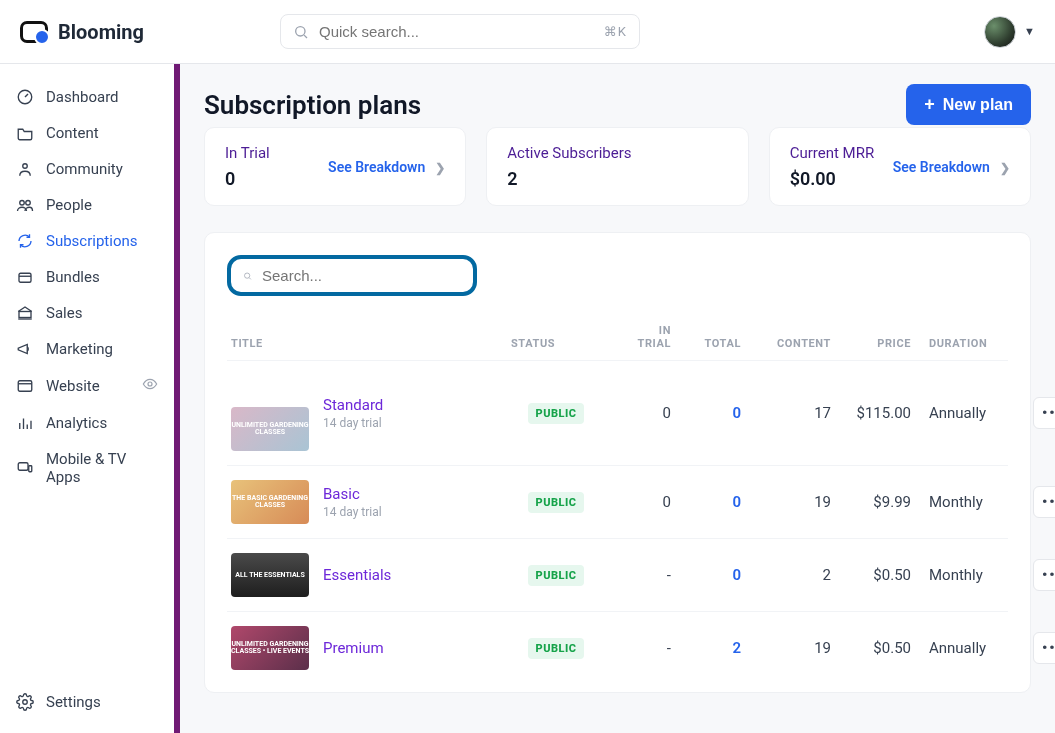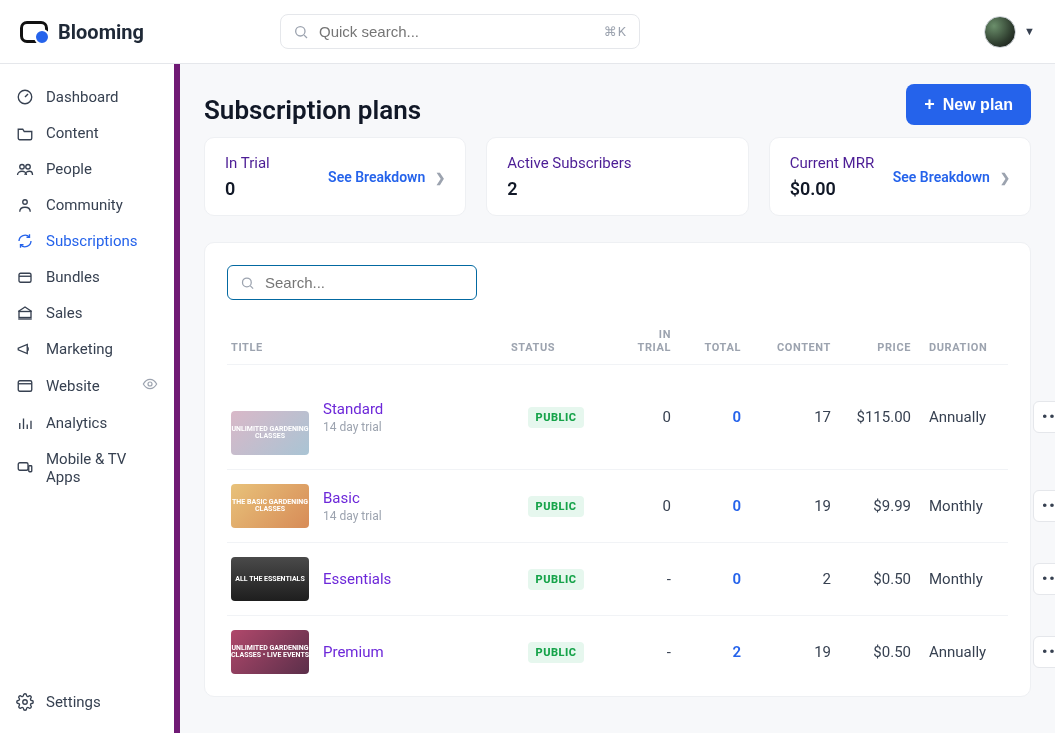--- a/index.html
+++ b/index.html
@@ -52,41 +52,41 @@
   .nav-item, .footer-item {
     display: flex; align-items: center; gap: 12px;
     padding: 8px 16px; font-size: 15px; color: #374151; cursor: pointer;
   }
   .nav-item.active { color: #2563eb; }
   .nav-item .icon, .footer-item .icon { width: 18px; height: 18px; display:flex; align-items:center; justify-content:center; color: inherit; }
   .nav-item .icon svg { width: 18px; height: 18px; stroke: currentColor; fill: none; stroke-width: 1.8; }
   .nav-item.active .icon svg { stroke: #2563eb; }
   .nav-item .trail { margin-left: auto; color: #9ca3af; }
   .content { flex: 1; padding: 20px 24px; overflow: auto; background: #f7f8fa; }
-  .page-header { display: flex; align-items: flex-end; margin-bottom: 12px; }
+  .page-header { display: flex; align-items: center; margin-bottom: 2px; }
   .page-title { font-size: 26px; font-weight: 600; color: #111827; }
   .new-btn {
     margin-left: auto; background: #2563eb; color: #fff; border: none;
     border-radius: 8px; padding: 10px 18px; font-size: 16px; font-weight: 600;
     display: flex; align-items: center; gap: 8px; cursor: pointer;
   }
   .stats { display: flex; gap: 20px; margin-bottom: 26px; }
   .stat-card {
     flex: 1; background: #fff; border: 1px solid #eef0f3; border-radius: 10px;
     padding: 16px 20px; display: flex; align-items: center;
   }
   .stat-main { display: flex; flex-direction: column; gap: 6px; }
   .stat-label { font-size: 15px; color: #4c1d95; }
   .stat-value { font-size: 18px; font-weight: 600; color: #111827; }
   .stat-link { margin-left: auto; color: #2563eb; font-size: 14px; font-weight: 600; display: flex; align-items: flex-end; gap: 10px; cursor: pointer; }
   .stat-link .chev { color: #9ca3af; font-size: 12px; }
   .panel { background: #fff; border: 1px solid #eef0f3; border-radius: 10px; padding: 22px 22px 8px 22px; }
   .panel-search {
     display: flex; align-items: center; gap: 10px;
-    border: 1px solid #0369a1; border-radius: 6px; padding: 8px 12px;
+    border: 4px solid #0369a1; border-radius: 14px; padding: 8px 12px;
     width: 250px; color: #9ca3af; margin-bottom: 28px; justify-content: space-between;
   }
   .panel-search input { border: none; outline: none; flex: 1; font-size: 15px; color: #6b7280; background: transparent; }
   .table-head {
     display: grid;
     grid-template-columns: 280px 90px 70px 70px 90px 80px 110px 52px;
     gap: 0; align-items: end;
     font-size: 11px; letter-spacing: 0.6px; color: #9ca3af; font-weight: 700;
     padding: 0 4px 10px 4px;
   }
@@ -174,36 +174,36 @@
           <span class="icon">
               <svg viewBox="0 0 24 24">
                 <path d="M3 7h6l2 3h10v9a2 2 0 0 1-2 2H5a2 2 0 0 1-2-2V7z"></path>
               </svg>
             </span>
           <span>Content</span>
         </div>
         <div class="nav-item">
           <span class="icon">
               <svg viewBox="0 0 24 24">
+                <circle cx="12" cy="8" r="3"></circle>
+                <path d="M5 21c0-4 3-6 7-6s7 2 7 6"></path>
+              </svg>
+            </span>
+          <span>Community</span>
+        </div>
+        <div class="nav-item">
+          <span class="icon">
+              <svg viewBox="0 0 24 24">
                 <circle cx="8" cy="9" r="3"></circle>
                 <circle cx="16" cy="9" r="3"></circle>
                 <path d="M2 20c0-3 3-5 6-5s6 2 6 5"></path>
                 <path d="M12 20c0-3 3-5 6-5s4 2 4 5"></path>
               </svg>
             </span>
           <span>People</span>
-        </div>
-        <div class="nav-item">
-          <span class="icon">
-              <svg viewBox="0 0 24 24">
-                <circle cx="12" cy="8" r="3"></circle>
-                <path d="M5 21c0-4 3-6 7-6s7 2 7 6"></path>
-              </svg>
-            </span>
-          <span>Community</span>
         </div>
         <div class="nav-item active">
           <span class="icon">
               <svg viewBox="0 0 24 24">
                 <path d="M4 12a8 8 0 0 1 14-5"></path>
                 <path d="M20 12a8 8 0 0 1-14 5"></path>
                 <polyline points="18 3 18 7 14 7"></polyline>
                 <polyline points="6 21 6 17 10 17"></polyline>
               </svg>
             </span>

